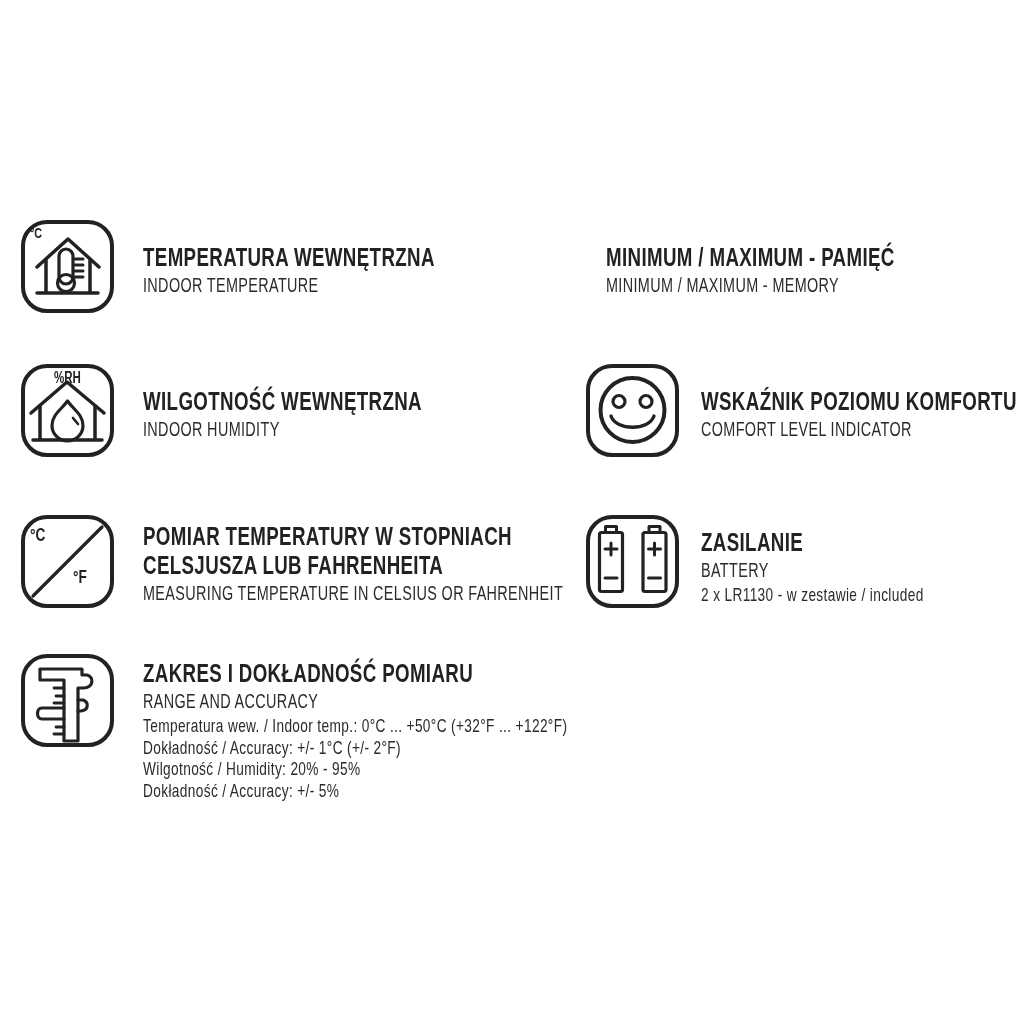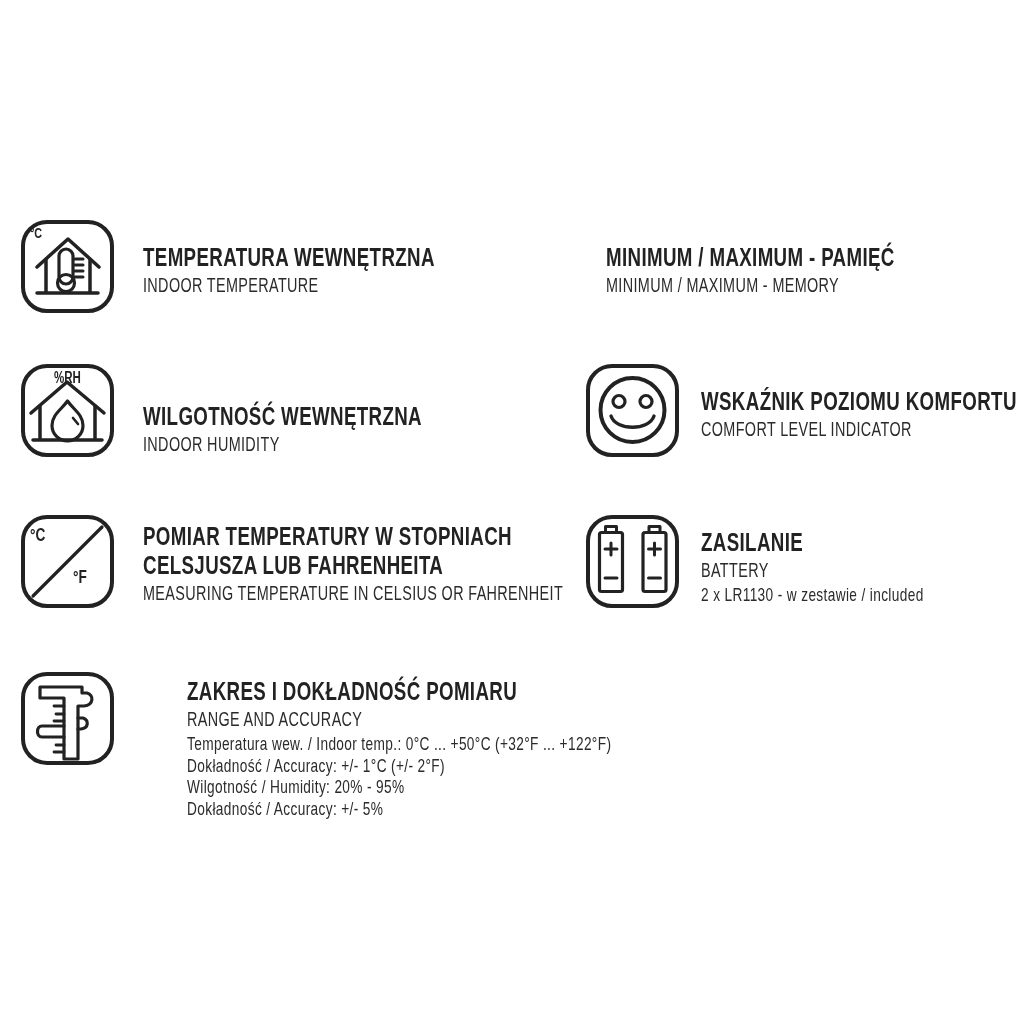--- a/index.html
+++ b/index.html
@@ -34,21 +34,21 @@
         <path d="M55,40 h8 M55,46 h8 M55,52 h8 M55,58 h8" stroke-width="3"></path>
       </svg>
       <span class="ilab" style="left:10px;top:5px;">°C</span>
     </div>
     <div class="text" style="padding-top:24px;">
       <div class="title">TEMPERATURA WEWNĘTRZNA</div>
       <div class="subtitle">INDOOR TEMPERATURE</div>
     </div>
   </section>
 
-  <section class="row" style="left:20px;top:363px;align-items:flex-end;">
+  <section class="row" style="left:20px;top:363px;">
     <div class="icon">
       <svg width="95" height="95" viewBox="0 0 95 95" fill="none" stroke="#222" stroke-width="3.5" stroke-linecap="round" stroke-linejoin="round">
         <rect x="3" y="3" width="89" height="89" rx="24" stroke-width="4"></rect>
         <path d="M11,50 L47,19 L84,50"></path>
         <path d="M20,43 V77 M75,43 V77 M13,77 H82"></path>
         <path d="M47.5,38 C53,46 63,51.5 63,62.5 a15.5,15.5 0 1,1 -31,0 C32,51.5 42,46 47.5,38 Z" stroke-width="3.2"></path>
         <path d="M53,55 l5,6" stroke-width="2.6"></path>
       </svg>
       <span class="ilab center" style="top:6px;font-size:16px;">%RH</span>
     </div>
@@ -67,21 +67,21 @@
       <span class="ilab" style="left:10px;top:10px;font-size:19px;">°C</span>
       <span class="ilab" style="left:53px;top:52px;font-size:19px;">°F</span>
     </div>
     <div class="text" style="padding-top:8px;">
       <div class="title">POMIAR TEMPERATURY W STOPNIACH</div>
       <div class="title">CELSJUSZA LUB FAHRENHEITA</div>
       <div class="subtitle">MEASURING TEMPERATURE IN CELSIUS OR FAHRENHEIT</div>
     </div>
   </section>
 
-  <section class="row" style="left:20px;top:671px;gap:44px;">
+  <section class="row" style="left:20px;top:653px;">
     <div class="icon">
       <svg width="95" height="95" viewBox="0 0 95 95" fill="none" stroke="#222" stroke-width="3.5" stroke-linecap="round" stroke-linejoin="round">
         <rect x="3" y="3" width="89" height="89" rx="24" stroke-width="4"></rect>
         <path d="M20,16 H62 V22 H67 C74,24 74,34 64,35 H58 V88 H44 V27 H20 Z" stroke-width="3.2"></path>
         <path d="M58,47 H63 C69,49 69,57 61,58 H58" stroke-width="3.2"></path>
         <path d="M44,55 H22 C16,55 16,66 22,66 H44" stroke-width="3.2"></path>
         <path d="M34,35 H44 M36,43 H44 M34,50 H44 M36,74 H44 M34,81 H44" stroke-width="2.8"></path>
       </svg>
     </div>
     <div class="text" style="padding-top:6px;">

